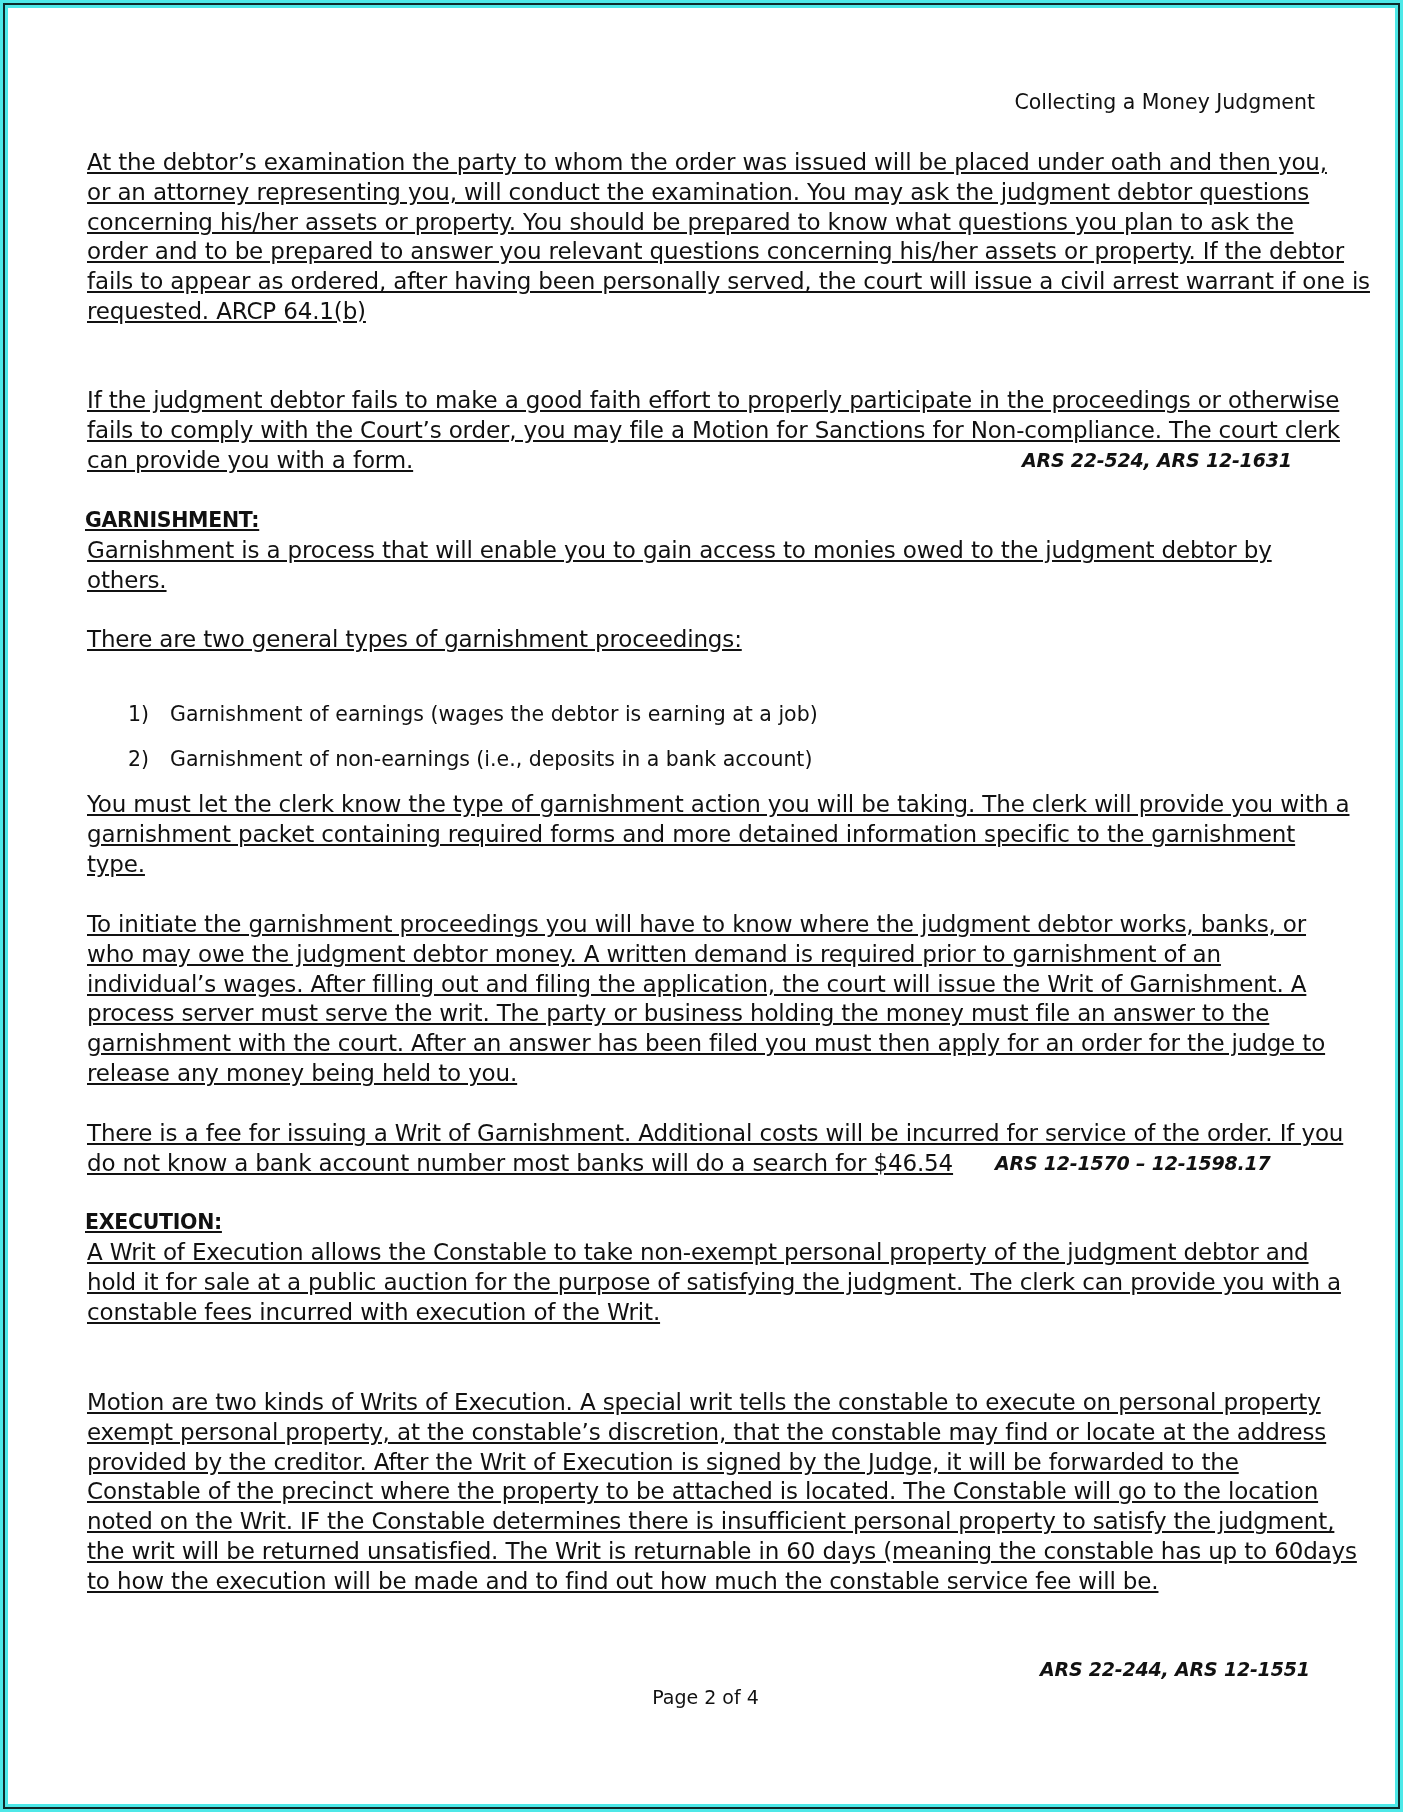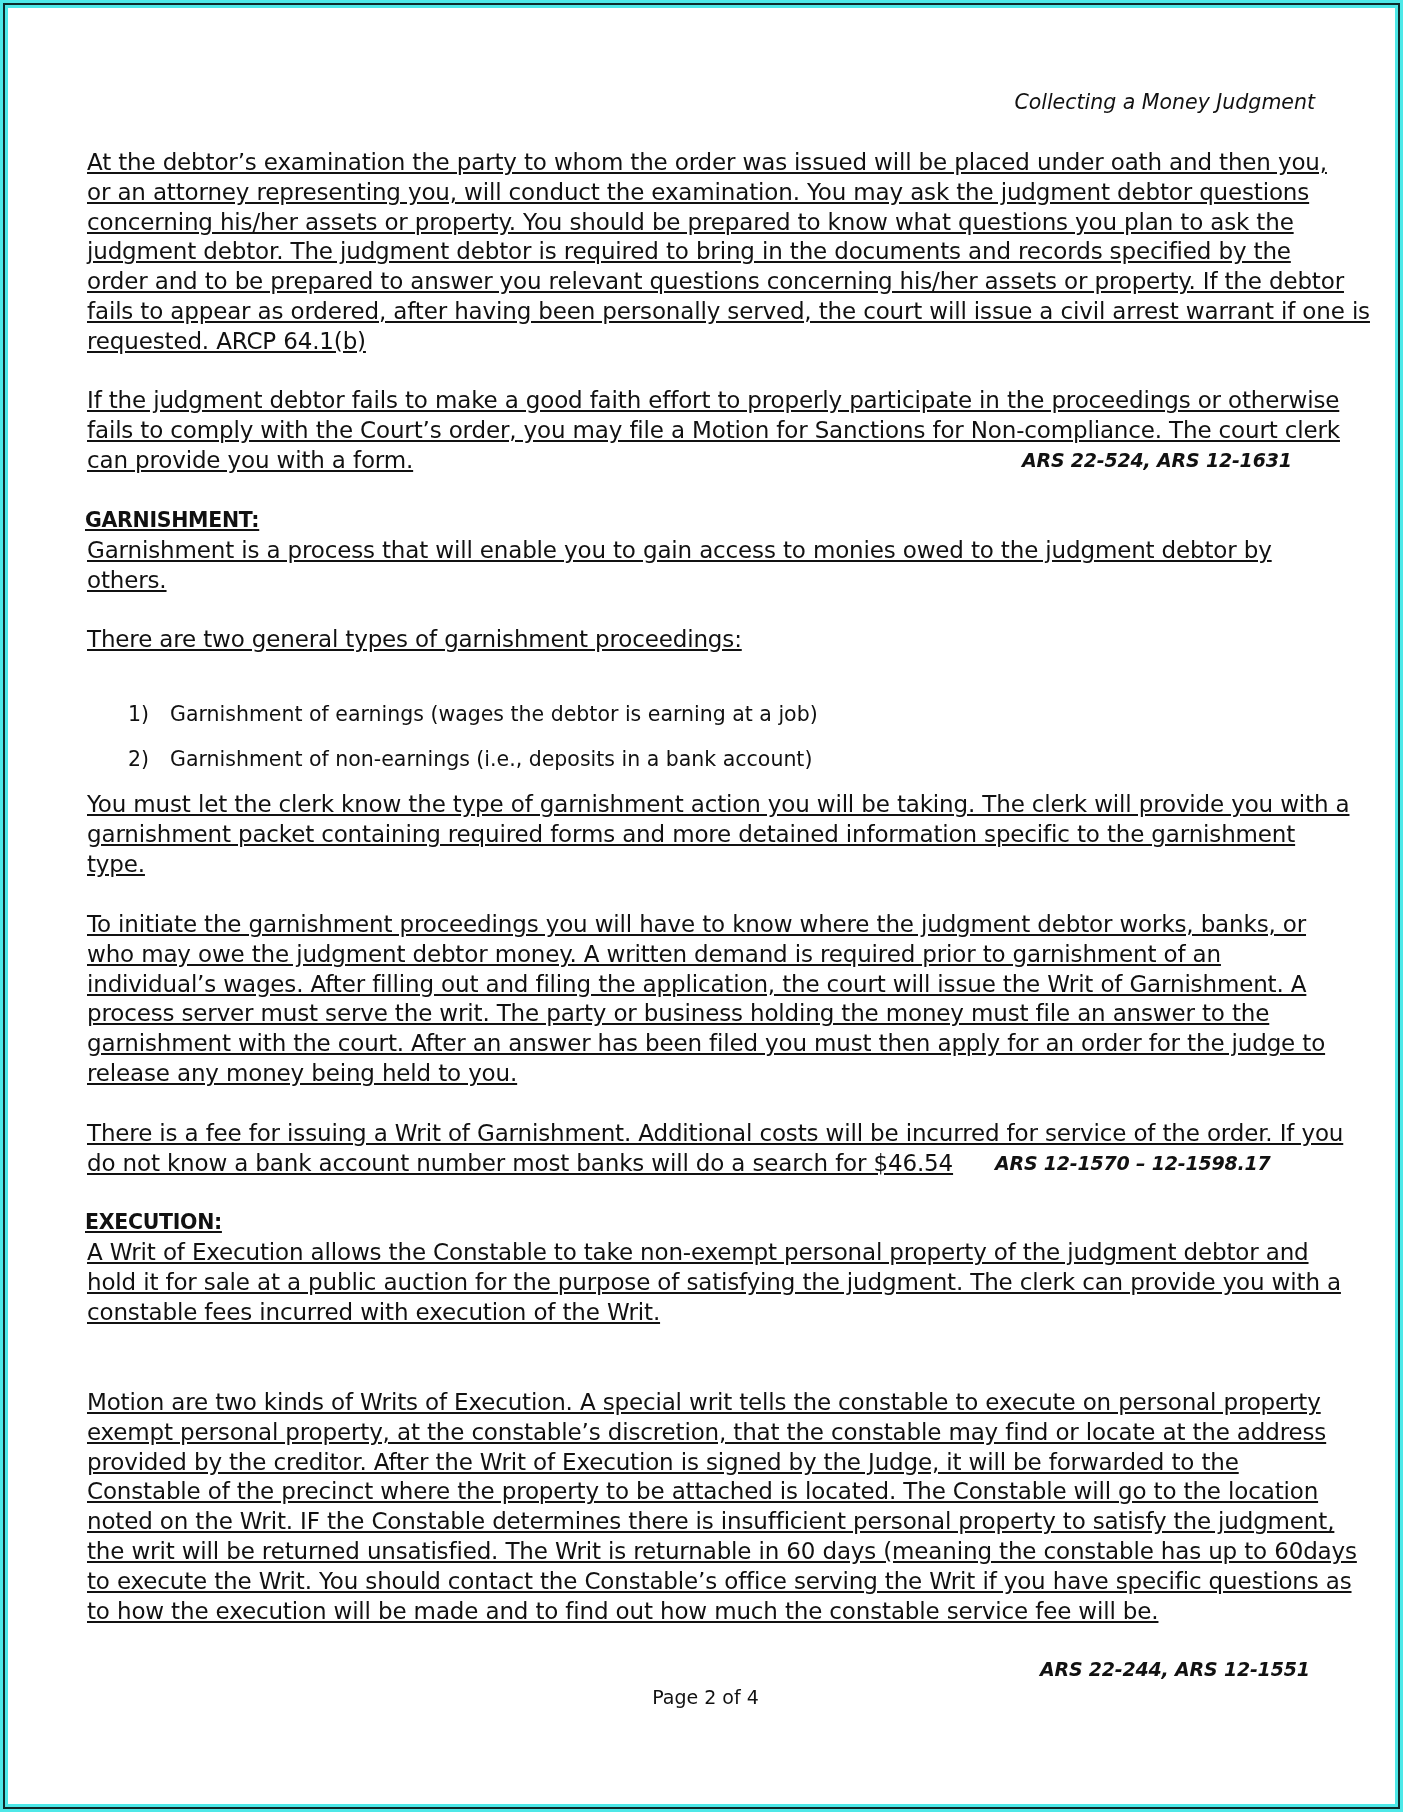--- a/index.html
+++ b/index.html
@@ -23,21 +23,21 @@
   }
   .txt {
     position: absolute; left: 87px; width: 1240px;
     font-size: 23px; line-height: 29.8px; letter-spacing: -0.15px;
     white-space: nowrap;
     text-decoration: underline;
   }
   .line { display: block; height: 29.8px; }
   .header {
     position: absolute; right: 88px; top: 88px;
-    font-style: italic; font-size: 20.5px; line-height: 29.8px;
+    font-size: 20.5px; line-height: 29.8px;
   }
   .heading {
     position: absolute; left: 85px; font-weight: bold; text-decoration: underline;
     font-size: 20.5px; line-height: 29.8px; letter-spacing: -0.3px;
   }
   .cite {
     position: absolute; font-weight: bold; font-size: 19px; line-height: 29.8px;
     white-space: nowrap; letter-spacing: -0.2px; font-style: italic;
   }
   .list-item {
@@ -57,21 +57,20 @@
 
 <div class="page">
 </div>
 
 <div class="header">Collecting a Money Judgment</div>
 
 <div class="txt" style="top:148px">
   <span class="line">At the debtor’s examination the party to whom the order was issued will be placed under oath and then you,</span>
   <span class="line">or an attorney representing you, will conduct the examination. You may ask the judgment debtor questions</span>
   <span class="line">concerning his/her assets or property. You should be prepared to know what questions you plan to ask the</span>
-  <span class="line">judgment debtor. The judgment debtor is required to bring in the documents and records specified by the</span>
   <span class="line">order and to be prepared to answer you relevant questions concerning his/her assets or property. If the debtor</span>
   <span class="line">fails to appear as ordered, after having been personally served, the court will issue a civil arrest warrant if one is</span>
   <span class="line">requested.  ARCP 64.1(b)</span>
 </div>
 
 <div class="txt" style="top:386px">
   <span class="line">If the judgment debtor fails to make a good faith effort to properly participate in the proceedings or otherwise</span>
   <span class="line">fails to comply with the Court’s order, you may file a Motion for Sanctions for Non-compliance. The court clerk</span>
   <span class="line">can provide you with a form.</span>
 </div>
@@ -122,18 +121,17 @@
   <span class="line">constable fees incurred with execution of the Writ.</span>
 </div>
 
 <div class="txt" style="top:1388px">
   <span class="line">Motion are two kinds of Writs of Execution. A special writ tells the constable to execute on personal property</span>
   <span class="line">exempt personal property, at the constable’s discretion, that the constable may find or locate at the address</span>
   <span class="line">provided by the creditor. After the Writ of Execution is signed by the Judge, it will be forwarded to the</span>
   <span class="line">Constable of the precinct where the property to be attached is located. The Constable will go to the location</span>
   <span class="line">noted on the Writ. IF the Constable determines there is insufficient personal property to satisfy the judgment,</span>
   <span class="line">the writ will be returned unsatisfied. The Writ is returnable in 60 days (meaning the constable has up to 60days</span>
-  <span class="line">to execute the Writ. You should contact the Constable’s office serving the Writ if you have specific questions as</span>
   <span class="line">to how the execution will be made and to find out how much the constable service fee will be.</span>
 </div>
 <div class="cite" style="top:1655px; left:1040px">ARS 22-244, ARS 12-1551</div>
 
 <div class="pagenum">Page 2 of 4</div>
 
 </body></html>

